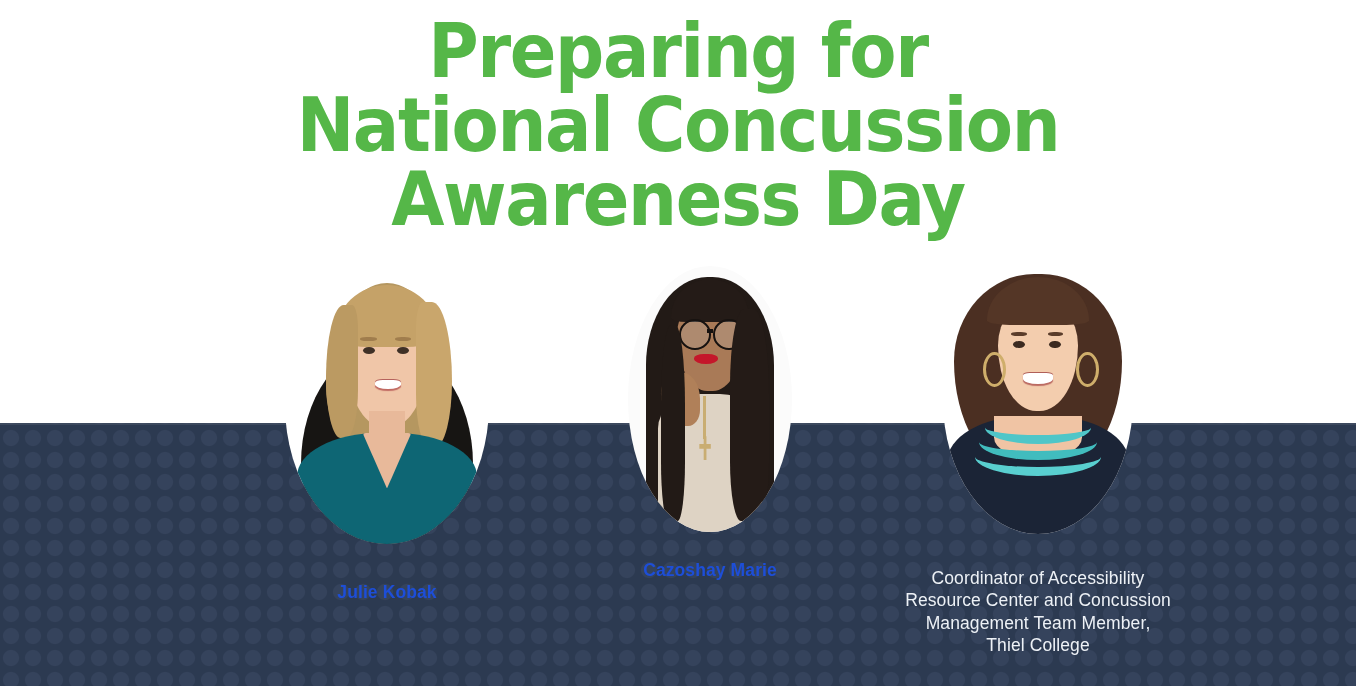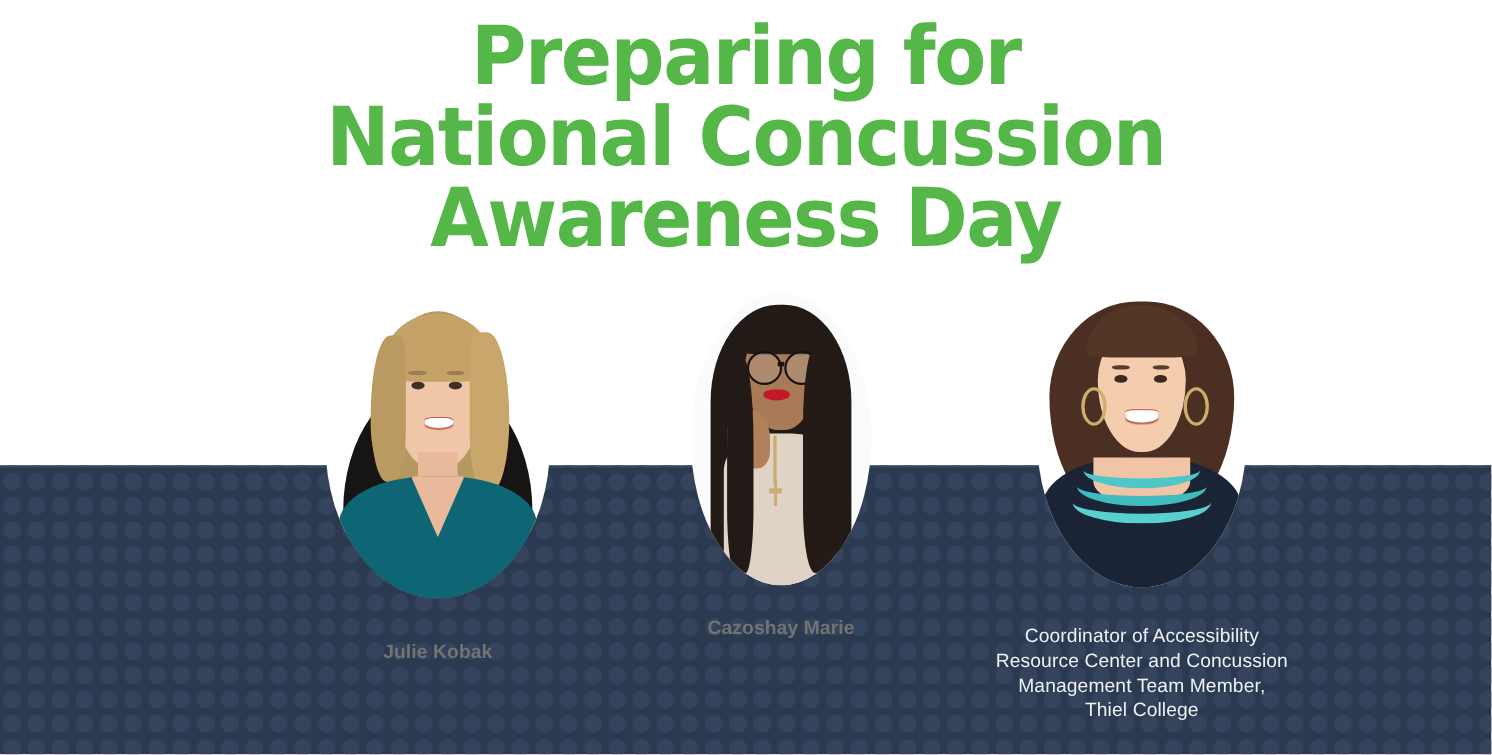--- a/index.html
+++ b/index.html
@@ -52,21 +52,21 @@
   .speakers{
     position:absolute;
     left:0;right:0;top:266px;
     height:420px;
   }
   .speaker{
     position:absolute;
     top:0;
     text-align:center;
   }
-  .sp1{left:253px;width:290px;}
+  .sp1{left:242px;width:290px;}
   .sp2{left:565px;width:290px;}
   .sp3{left:885px;width:306px;}
 
   .portrait{
     position:relative;
     margin:0 auto;
     border-radius:50%;
     overflow:hidden;
   }
   .p1{width:204px;height:278px;border-radius:102px/139px;}
@@ -170,21 +170,21 @@
     margin-top:12px;
     color:#edf1f6;
     font-size:17.5px;
     line-height:22.5px;
     letter-spacing:.1px;
     white-space:pre-line;
   }
   .cap .nm{
     display:block;
     font-weight:700;
-    color:#737373;
+    color:#1d4ed8;
     font-size:17.5px;
     line-height:23px;
     margin-bottom:1px;
   }
   .sp1 .cap{margin-top:14px;}
   .sp2 .cap{margin-top:4px;}
   .sp3 .cap{margin-top:10px;}
 </style>
 </head>
 <body>

